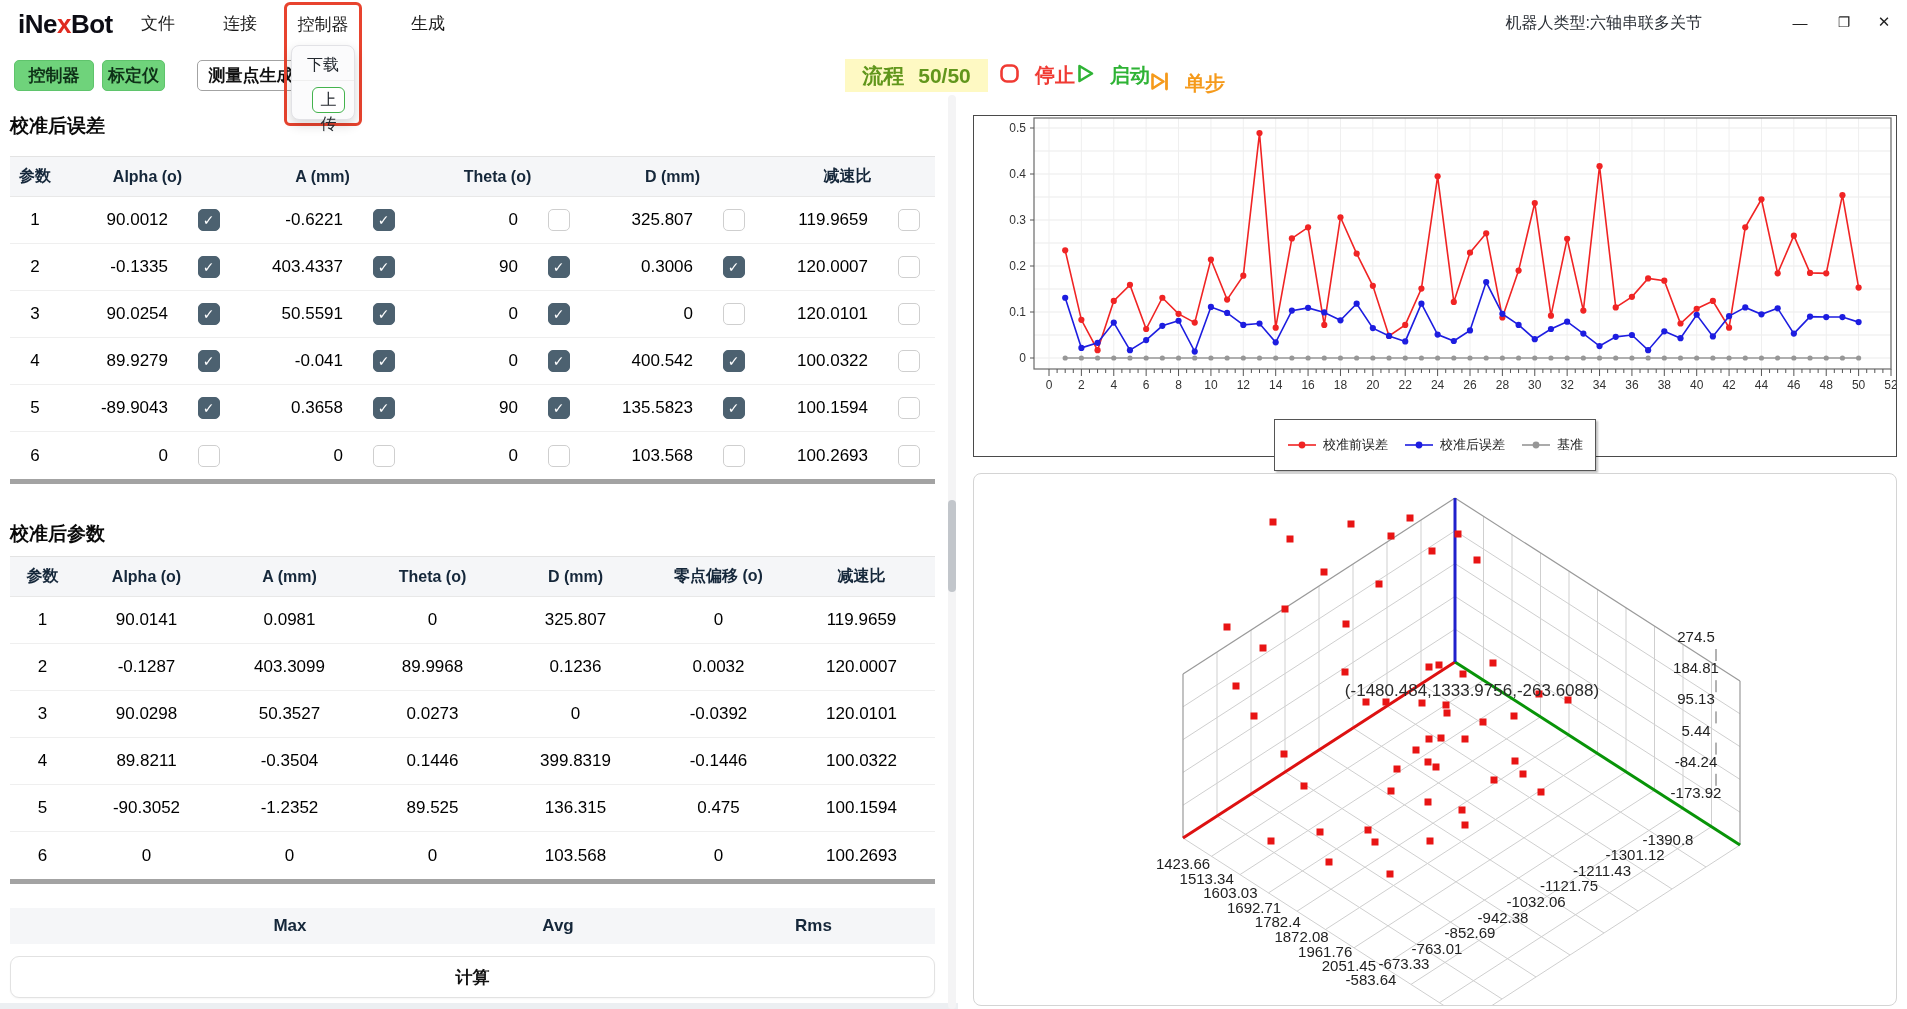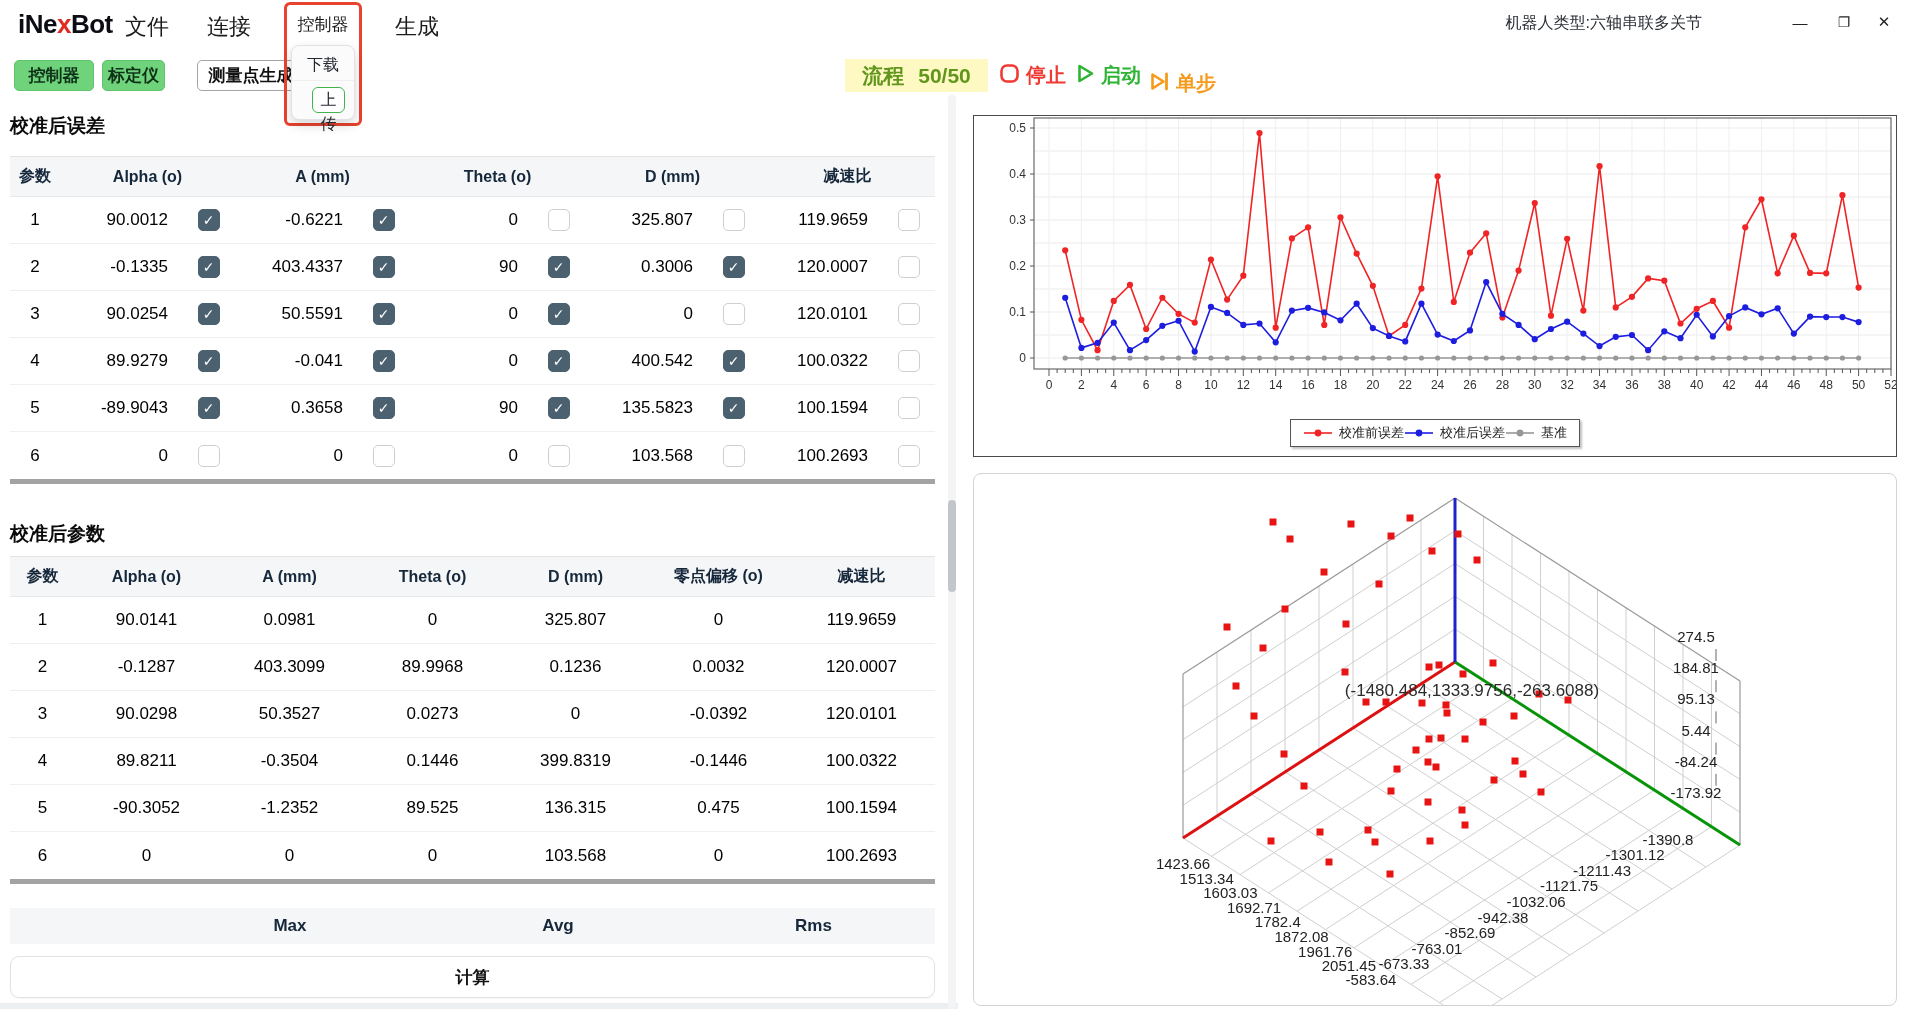--- a/index.html
+++ b/index.html
@@ -3,21 +3,21 @@
 <meta charset="utf-8">
 <style>
   * { margin:0; padding:0; box-sizing:border-box; }
   html,body { width:1907px; height:1009px; background:#fff; overflow:hidden;
               font-family:"Liberation Sans","DejaVu Sans",sans-serif; color:#111; }
 
   
   #titlebar { position:absolute; left:0; top:0; width:1907px; height:46px; background:#fff;padding-left:17px; }
   #logo { position:absolute; left:18px; top:9px; font-size:26px; font-weight:800; letter-spacing:-0.5px; color:#0c0c14; }
   #logo .accent { color:#e02b20; }
-  .menu-item { position:absolute; top:12px; font-size:22px; color:#1b1b1b; cursor:default; text-align:center; width:56px; }
+  .menu-item { position:absolute; top:12px; font-size:17px; color:#1b1b1b; cursor:default; text-align:right; width:56px; }
   #robot-type { position:absolute; right:205px; top:13px; font-size:16px; color:#2a2f36; }
   .winbtn { position:absolute; top:8px; width:30px; height:28px; display:flex; align-items:center; justify-content:center; font-size:15px; color:#222; }
 
   
   #red-box { position:absolute; left:284px; top:2px; width:78px; height:124px;
              border:3px solid #e8432e; border-radius:6px; z-index:60; background:transparent; }
   #controller-menu-label { position:absolute; left:0; top:8px; width:100%; text-align:center; font-size:17px; color:#1b1b1b; }
   #dropdown { position:absolute; left:4px; top:40px; width:64px; background:#fbfbfc;
               border:1px solid #e2e2e6; border-radius:8px; box-shadow:0 5px 12px rgba(0,0,0,.16); padding:3px 0 6px 0; }
   #dd-download { height:32px; line-height:32px; text-align:center; font-size:16px; color:#24292f; border-bottom:1px solid #efefef; }
@@ -25,21 +25,21 @@
                border:1px solid #43b34d; border-radius:6px; background:#fff; }
 
   
   .tbtn { position:absolute; top:60px; height:31px; border-radius:5px; font-size:17px; font-weight:bold;
           display:flex; align-items:center; justify-content:center; }
   .tbtn.green { background:#6fd37b; color:#0e3117; border:1px solid #5fc46c; }
   .tbtn.plain { background:#fff; color:#111; border:1px solid #a3a3a3; z-index:10; }
   #flow-badge { position:absolute; left:845px; top:59px; height:33px; width:143px; background:#fef9c3;
                 display:flex; align-items:center; justify-content:center; gap:14px;
                 font-size:21px; font-weight:bold; color:#61961c; }
-  .run-btn { position:absolute; top:60px; height:31px; display:flex; align-items:center; gap:5px;
+  .run-btn { position:absolute; top:60px; height:31px; display:flex; align-items:center; gap:14px;
              font-size:20px; font-weight:bold; background:transparent; border:none; }
   .run-btn.stop { color:#f03a33; }
   .run-btn.start { color:#2eb335; }
   .run-btn.step { color:#f59a1b;margin-top:8px; }
 
   
   .section-title { position:absolute; left:10px; font-size:19px; font-weight:bold; color:#0a0a0a; }
   .tablebox { position:absolute; left:10px; width:925px; border-top:1px solid #e3e3e3; border-bottom:5px solid #a3a3a3; }
   .thead { background:#f5f6f8; display:grid; align-items:center; height:40px;
            font-size:16px; font-weight:bold; color:#15273a; border-bottom:1px solid #e8e8e8; }
@@ -63,22 +63,22 @@
               display:flex; align-items:center; justify-content:center; box-shadow:0 1px 2px rgba(0,0,0,.04); }
   #bottom-strip { position:absolute; left:0; top:1003px; width:958px; height:6px; background:#ecoeff; background:#eceff2; }
 
   
   #vscroll-track { position:absolute; left:948px; top:95px; width:8px; height:914px; background:#f4f4f5; border-radius:4px; }
   #vscroll-thumb { position:absolute; left:0; top:405px; width:8px; height:92px; background:#c2c6cb; border-radius:4px; }
 
   
   #chart-box { position:absolute; left:973px; top:115px; width:924px; height:342px; border:1px solid #4a4a4a; background:#fff; }
   #legend { position:absolute; left:50%; transform:translateX(-50%); top:303px; background:#fff;
-            border:1px solid #555; box-shadow:2px 2px 2px rgba(0,0,0,.25); padding:4px 12px;
-            display:flex; align-items:center; font-size:13px; color:#222; white-space:nowrap; }
+            border:1px solid #555; box-shadow:2px 2px 2px rgba(0,0,0,.25); padding:16px 12px;
+            display:flex; gap:16px; align-items:center; font-size:13px; color:#222; white-space:nowrap; }
   .legend-item { display:flex; align-items:center; gap:6px; }
   #plot3d-box { position:absolute; left:973px; top:473px; width:924px; height:533px; border:1px solid #d4d4d4;
                 border-radius:8px; background:#fff; overflow:hidden; }
   svg text { font-family:"Liberation Sans","DejaVu Sans",sans-serif; }
 </style>
 </head>
 <body>
 
 <div id="titlebar">
   <div id="logo"><span>iNe</span><span class="accent">x</span><span>Bot</span></div>

